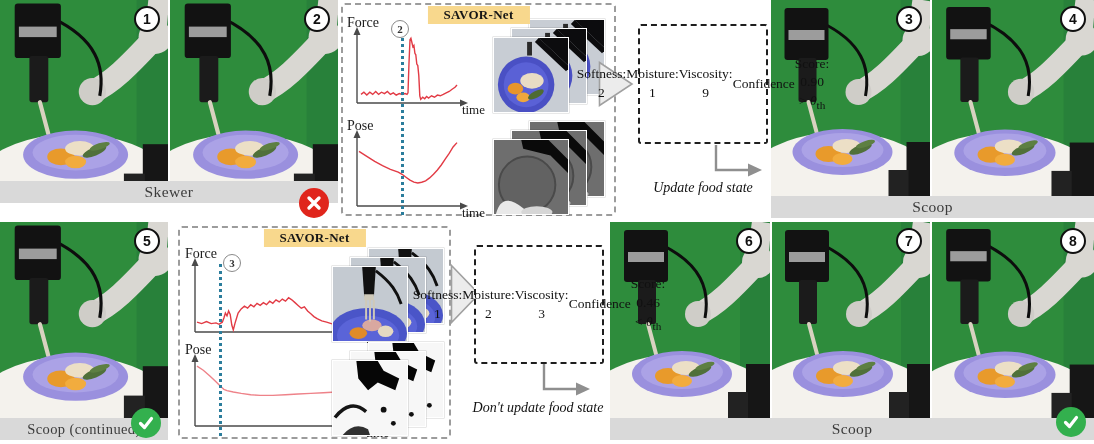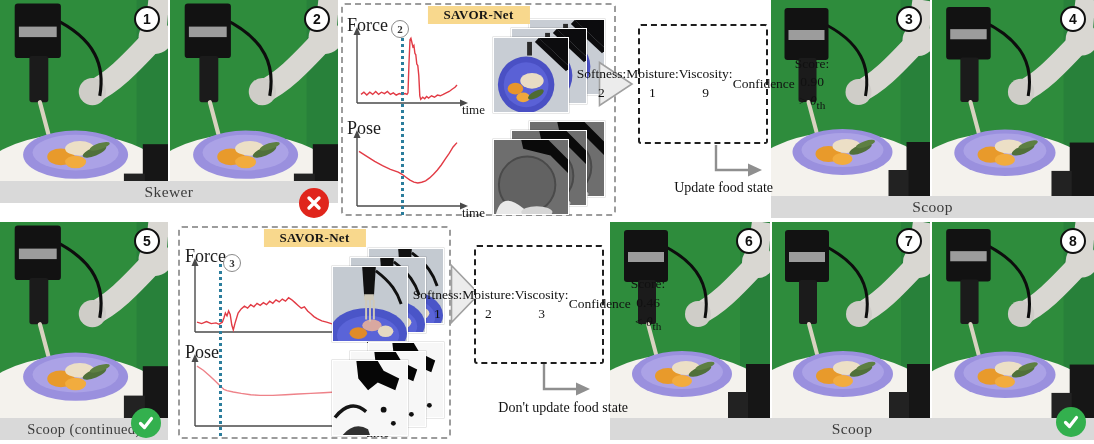--- a/index.html
+++ b/index.html
@@ -30,21 +30,21 @@
   
   .savor-box {
     position:absolute; border:2px dashed #9c9c9c; border-radius:4px; background:#fff;
   }
   .savor-header {
     position:absolute; top:1px; left:50%; transform:translateX(-50%);
     background:#f8d88d; padding:1px 16px; font-weight:bold; font-size:13px;
     color:#161616; letter-spacing:.3px; white-space:nowrap; z-index:3;
   }
   .plot { position:absolute; }
-  .plot .ylab { position:absolute; top:0; left:0; font-size:18px; color:#1c1c1c; }
+  .plot .ylab { position:absolute; top:0; left:0; font-size:14px; color:#1c1c1c; }
   .plot .xlab { position:absolute; right:-4px; bottom:-3px; font-size:13px; color:#1c1c1c;text-align:right; }
   .plot svg { position:absolute; left:0; top:12px; overflow:visible; }
   .axis { stroke:#4a4a4a; stroke-width:1.4; }
   .ahead { fill:#4a4a4a; }
   .curve { fill:none; stroke:#e23b45; stroke-width:1.4; }
   .curve.light { stroke:#ee8289; }
   .dotline { position:absolute; width:0; border-left:3px dotted #2b7d9c; z-index:2; }
   .step-circle {
     position:absolute; width:18px; height:18px; border:1.3px solid #8a8a8a;
     border-radius:50%; background:#fff; display:flex; align-items:center; justify-content:center;
@@ -58,21 +58,21 @@
   }
   .frame svg { display:block; width:100%; height:100%; }
   .f-back { left:36px; top:0; } .f-mid { left:18px; top:9px; } .f-front { left:0; top:18px; }
   
   .result-box {
     position:absolute; border:2px dashed #1e1e1e; border-radius:3px; background:#fff;
     display:flex; flex-direction:row; align-items:center; justify-content:center;
     font-size:13.5px; color:#111; line-height:1.38; text-align:center; z-index:3;
   }
   .result-box .gap { height:10px; }
-  .action-note { position:absolute; font-size:14px; color:#111; text-align:right; z-index:3; }
+  .action-note { position:absolute; font-style:italic; font-size:14px; color:#111; text-align:center; z-index:3; }
   .flow-triangle, .elbow-arrow { position:absolute; z-index:2; }
 </style>
 </head>
 <body>
 
 <div id="fig">
 
   <svg width="0" height="0" style="position:absolute">
     <defs>
       <symbol id="scene" viewBox="0 0 160 196" preserveAspectRatio="xMidYMid slice">

